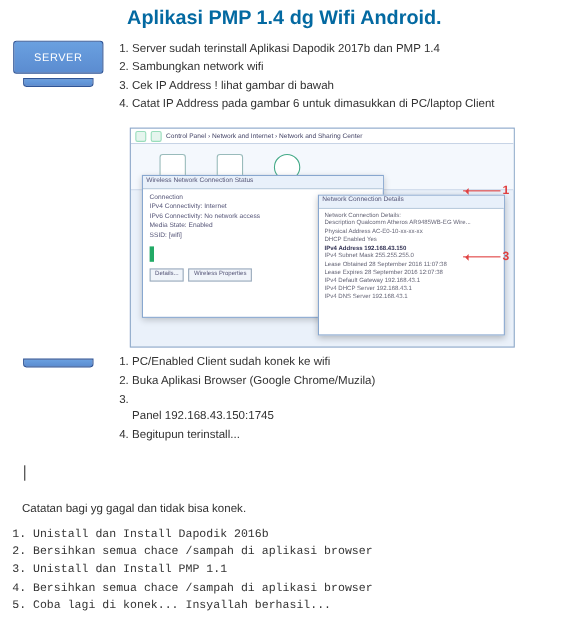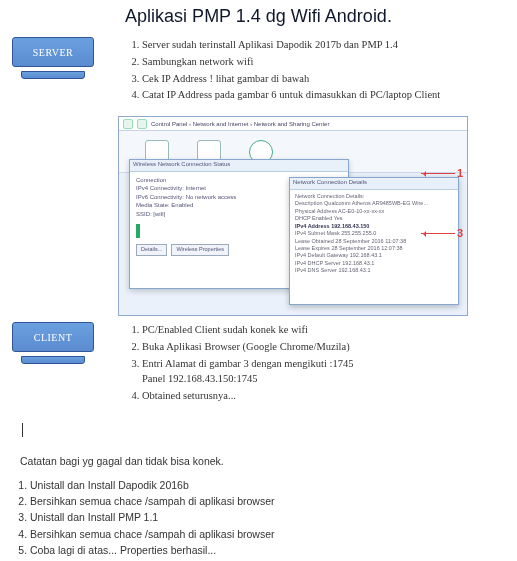--- a/index.html
+++ b/index.html
@@ -7,29 +7,27 @@
     font-family: "Segoe UI", Tahoma, sans-serif;
     background: #fff;
     width: 517px;
     padding: 6px 8px 20px 8px;
     font-size: 10.5px;
     color: #333;
   }
   .title {
     text-align: center;
     font-size: 18px;
-    color: #0f172a;
+    color: #0369a1;
     margin-bottom: 10px;
-    font-weight: 400;
+    font-weight: 700;
   }
   .section {
     display: flex;
-    gap: 22px;
     margin-bottom: 12px;
-    font-family: Liberation Serif, serif;
   }
   .shape-col {
     width: 90px;
     flex-shrink: 0;
     display: flex;
     flex-direction: column;
     align-items: center;
     padding-top: 0;
   }
   .node {
@@ -122,20 +120,21 @@
     margin: 14px 0 10px 12px;
     font-size: 10.5px;
   }
   .cursor {
     display:inline-block; width:1px; height:14px; background:#333; margin: 6px 0 2px 14px;
   }
   ol.trouble {
     padding-left: 22px;
     line-height: 1.55;
     margin-top: 4px;
+    font-family: Liberation Mono, monospace;
   }
 </style>
 </head>
 <body>
 
 
 
 <div class="title">Aplikasi PMP 1.4 dg Wifi Android.</div>
 
 <div class="section">
@@ -202,42 +201,41 @@
     </div>
     <div class="marker" style="right:4px; top:96px;">
       <div class="arrowm"></div>
         <span>3</span>
     </div>
   </div>
 </div>
 
 <div class="section">
   <div class="shape-col">
-    <div class="node">CLIENT</div>
     <div class="stand"></div>
   </div>
   <div class="content-col">
     <ol class="steps">
       <li>PC/Enabled Client sudah konek ke wifi</li>
       <li>Buka Aplikasi Browser (Google Chrome/Muzila)</li>
       <li>
-        <span>Entri Alamat di gambar 3 dengan mengikuti :1745</span><br>
+        <br>
         <span>Panel 192.168.43.150:1745</span>
       </li>
-      <li>Obtained seturusnya...</li>
+      <li>Begitupun terinstall...</li>
     </ol>
   </div>
 </div>
 
 <span class="cursor"></span>
 
 <div class="catatan">Catatan  bagi yg gagal dan tidak bisa konek.</div>
 
 <ol class="trouble">
   <li>Unistall dan Install  Dapodik 2016b</li>
   <li>Bersihkan semua chace /sampah di aplikasi browser</li>
   <li>Unistall dan Install PMP 1.1</li>
   <li>Bersihkan semua chace /sampah di aplikasi browser</li>
-  <li>Coba lagi di atas... Properties berhasil...</li>
+  <li>Coba lagi di konek... Insyallah berhasil...</li>
 </ol>
 
 
 
 
 </body></html>

